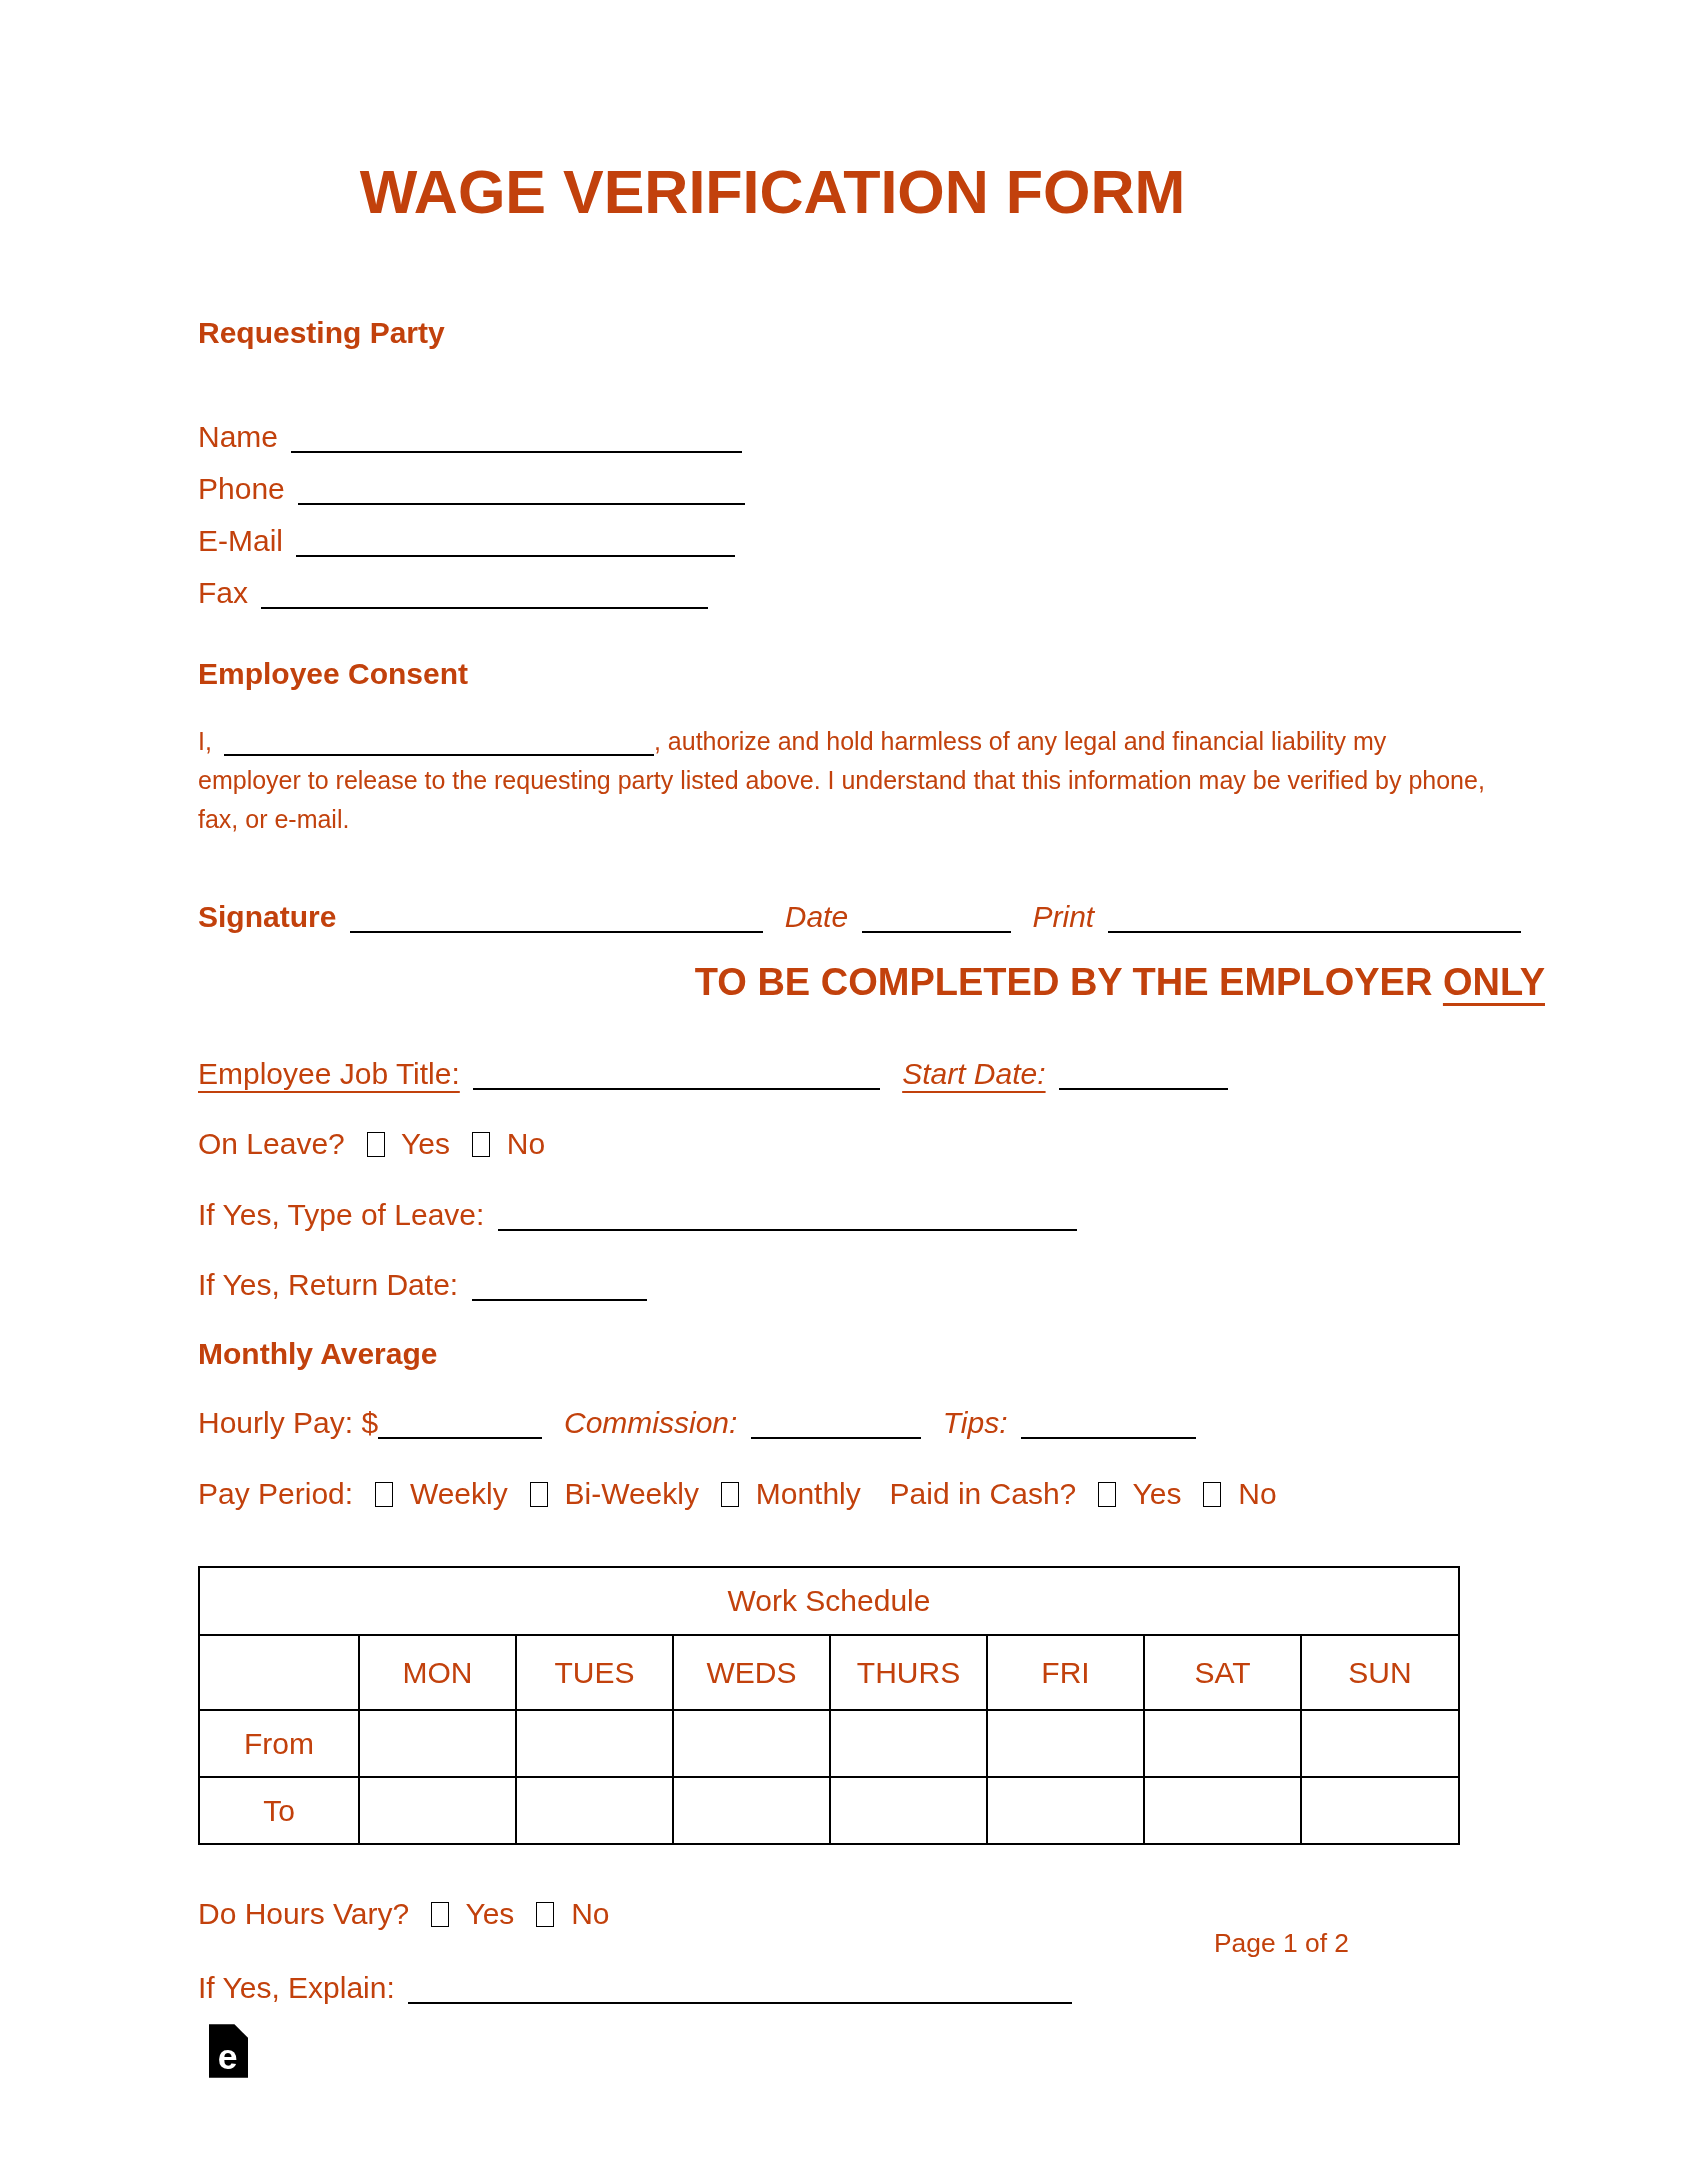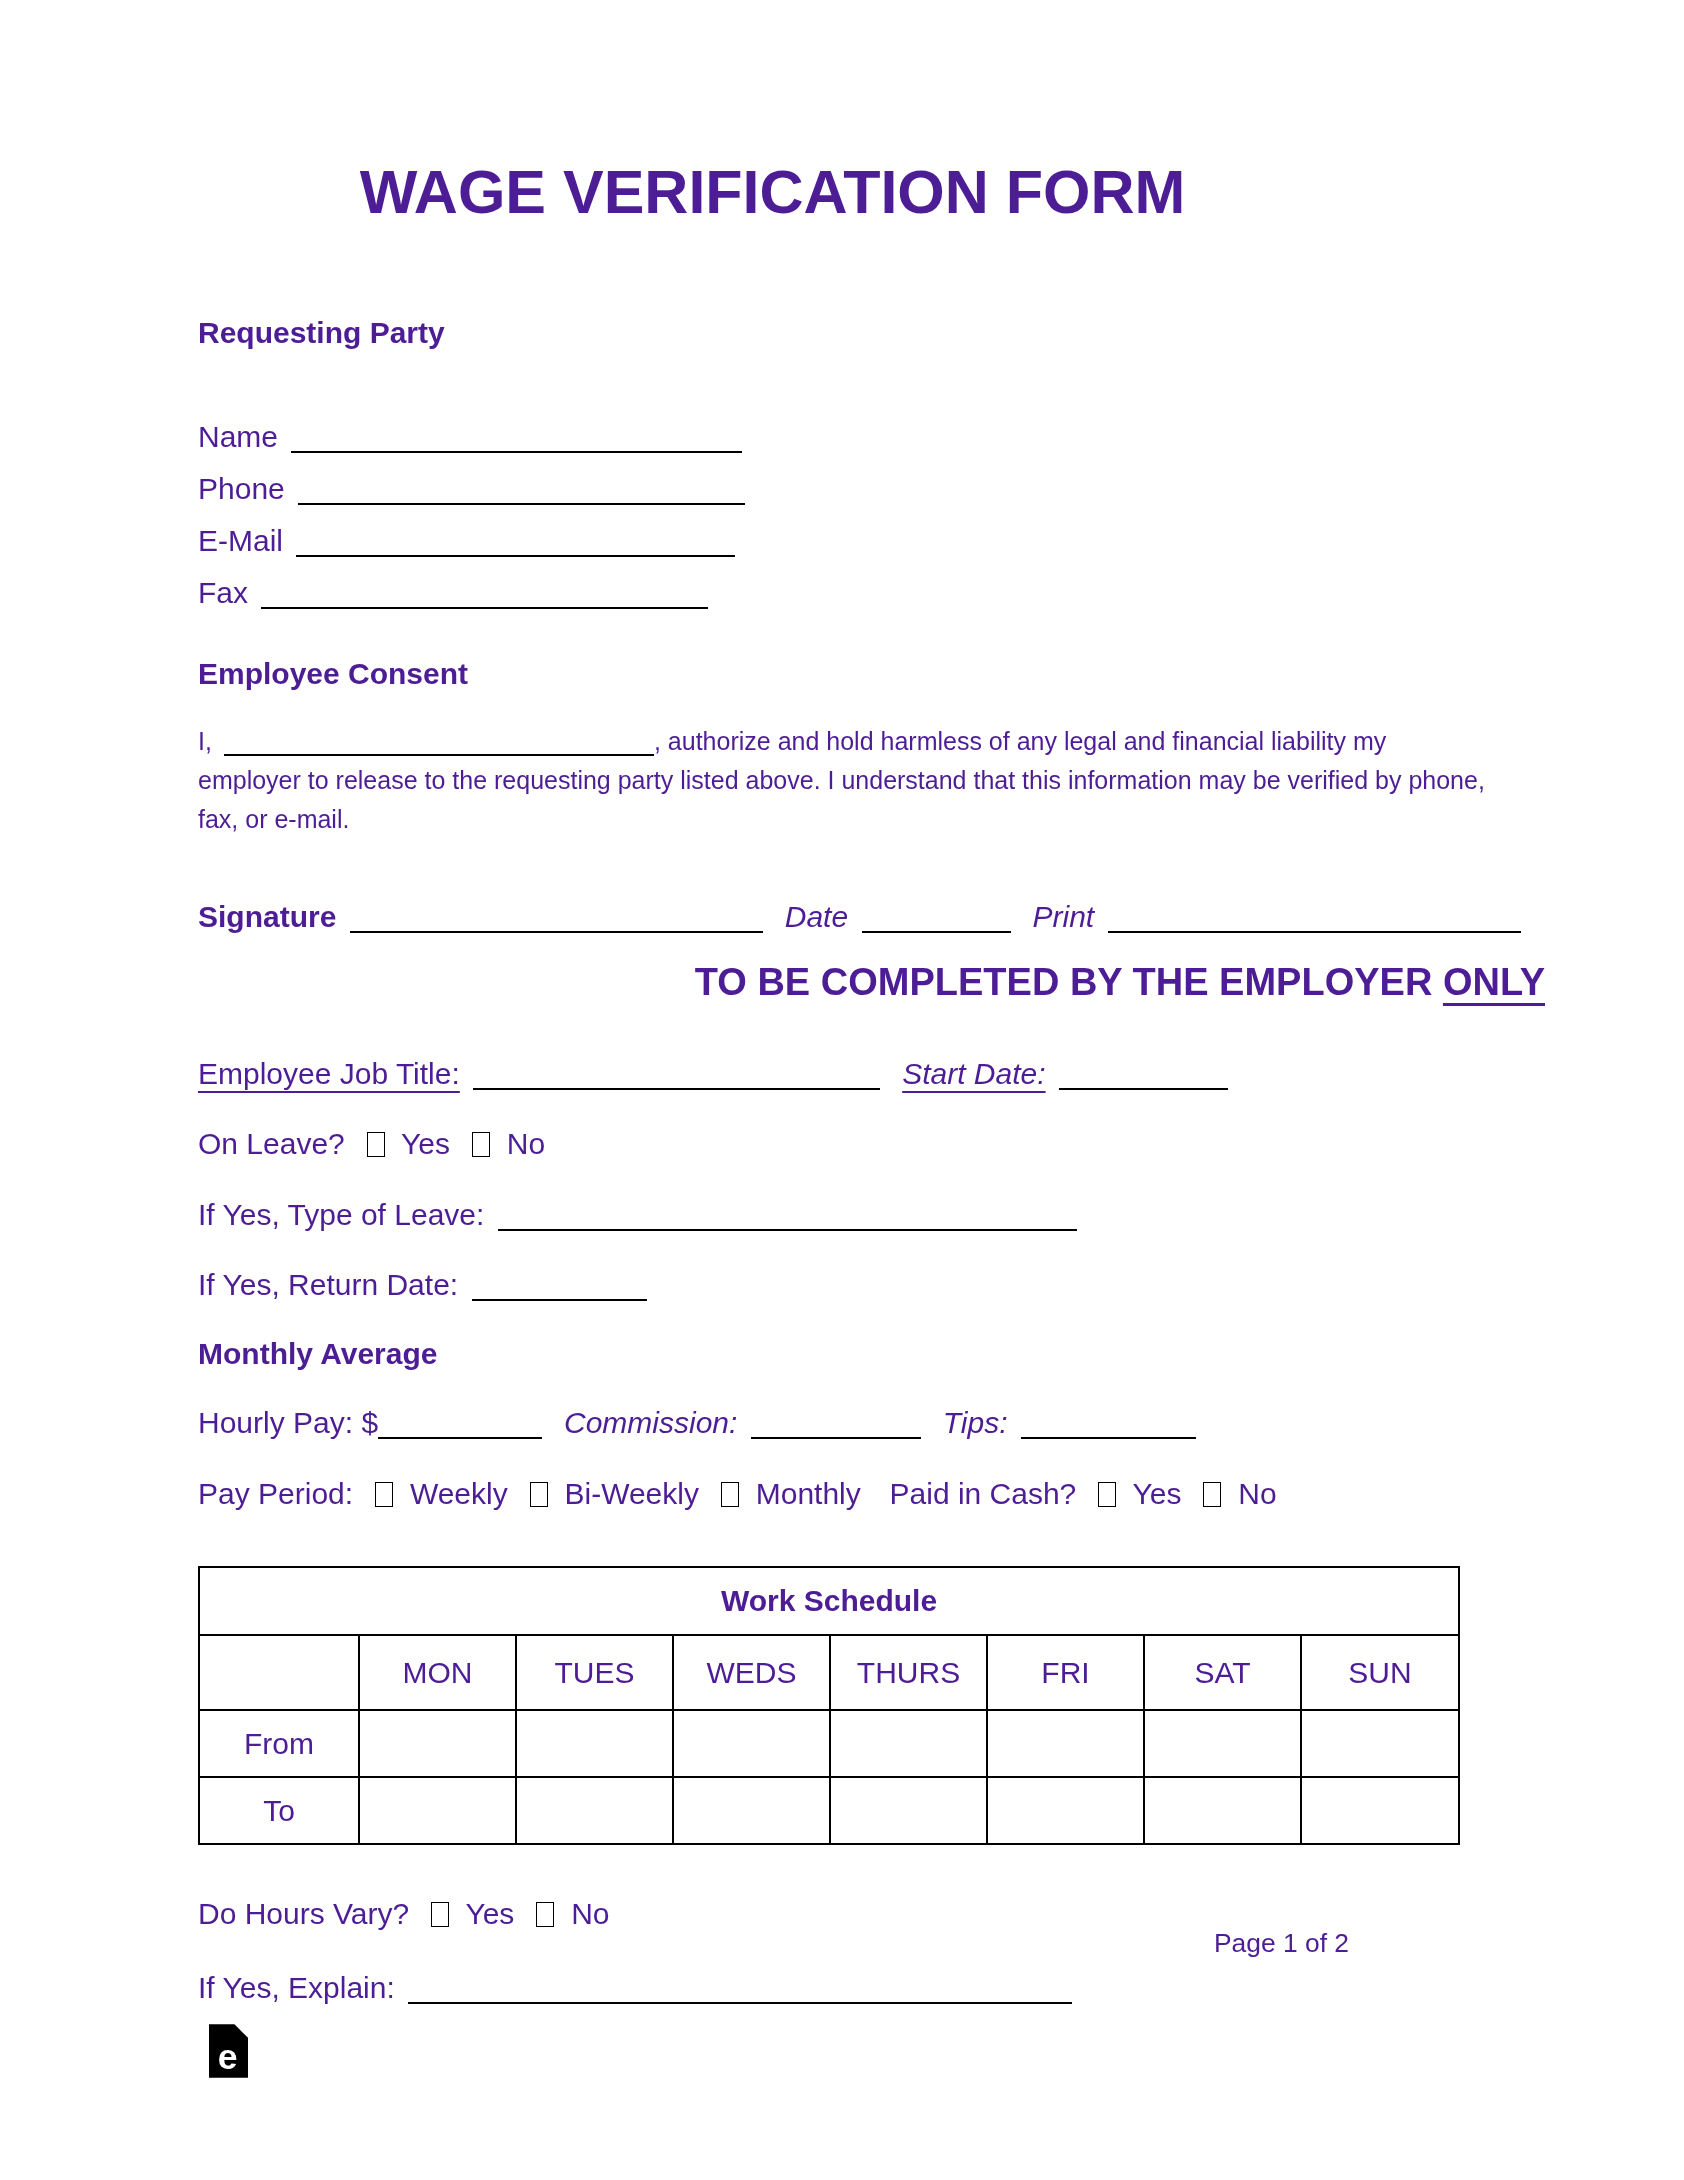--- a/index.html
+++ b/index.html
@@ -1,37 +1,37 @@
 <!DOCTYPE html>
 <html style="font-size:13.6px"><head>
 <meta charset="utf-8">
 <style>
   html,body{margin:0;padding:0;background:#fff;}
   .page{position:relative;width:1545px;height:2181px;background:#fff;overflow:hidden;
-        font-family:"Liberation Sans","DejaVu Sans",sans-serif;color:#4c1d95;}
+        font-family:"Liberation Sans","DejaVu Sans",sans-serif;color:#c2410c;}
   .title{position:absolute;top:158px;left:0;width:100%;text-align:center;
          font-weight:bold;font-size:61px;line-height:68px;}
   .line{position:absolute;left:198px;font-size:30px;line-height:36px;white-space:nowrap;}
   .bold{font-weight:bold;}
   .para{position:absolute;left:198px;top:722px;width:1290px;font-size:25px;line-height:39px;}
   .center-heading{position:absolute;top:959px;left:0;width:100%;text-align:right;
                   font-size:38px;font-weight:bold;line-height:46px;}
   .u{text-decoration:underline;text-decoration-thickness:3.4px;text-underline-offset:7.7px;}
   .u-label{text-decoration:underline;text-decoration-thickness:1.7px;text-underline-offset:6.8px;}
   .blank{display:inline-block;border-bottom:2.6px solid #000;height:25.6px;
          vertical-align:-6px;margin-left:5.1px;}
   .ml{margin-left:13.6px;font-style:italic;}
   .ml2{margin-left:20.4px;margin-top:29px;}
   .cb{display:inline-block;width:18px;height:25px;border:1.7px solid #000;
       box-sizing:border-box;vertical-align:-3.4px;margin:0 8.5px 0 13.6px;background:#fff;}
   .ws-table{position:absolute;top:1566px;left:198px;width:1258px;
             border-collapse:collapse;table-layout:fixed;}
   .ws-table td{border:2.6px solid #000;text-align:center;vertical-align:middle;
                font-size:30px;padding:0;}
-  .ws-title-row td{height:66px;font-weight:bold;}
+  .ws-title-row td{height:66px;font-weight:normal;}
   .ws-head-row td{height:73px;}
   .ws-body-row td{height:65px;margin-top:40px;}
   .ws-row-label{font-size:25.6px;}
   .logo{position:absolute;left:209px;top:2024px;}
   .page-num{position:absolute;top:1928px;right:196px;font-size:26.4px;}
 </style>
 </head>
 <body>
 
 <div class="page">

